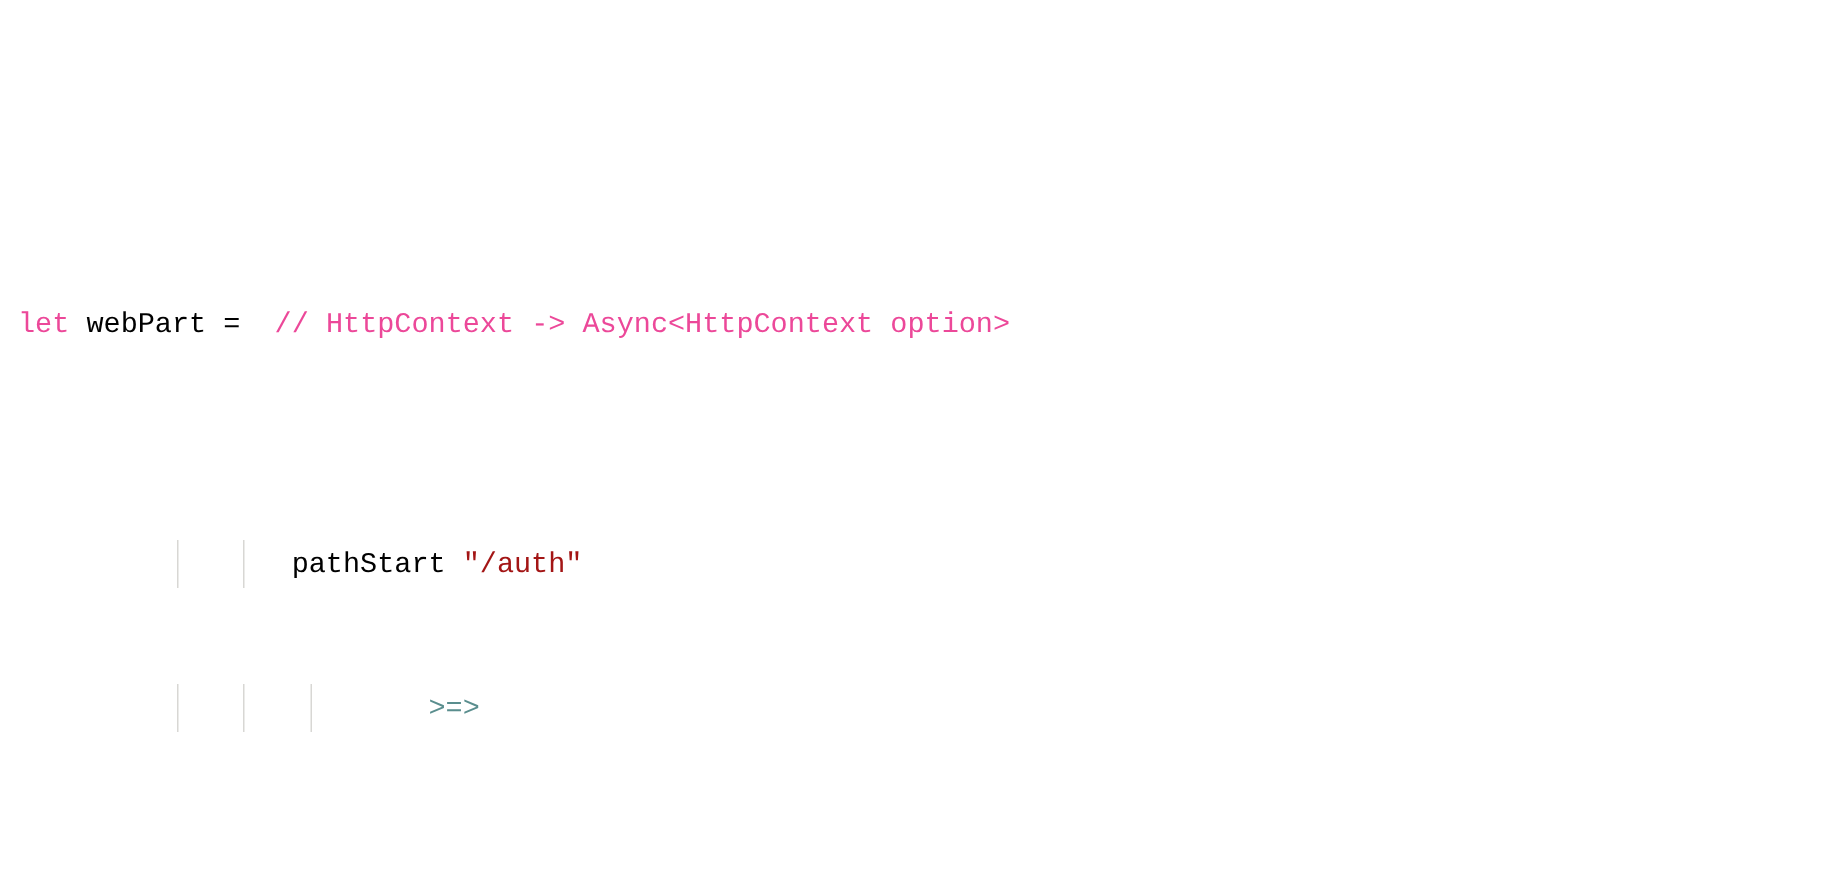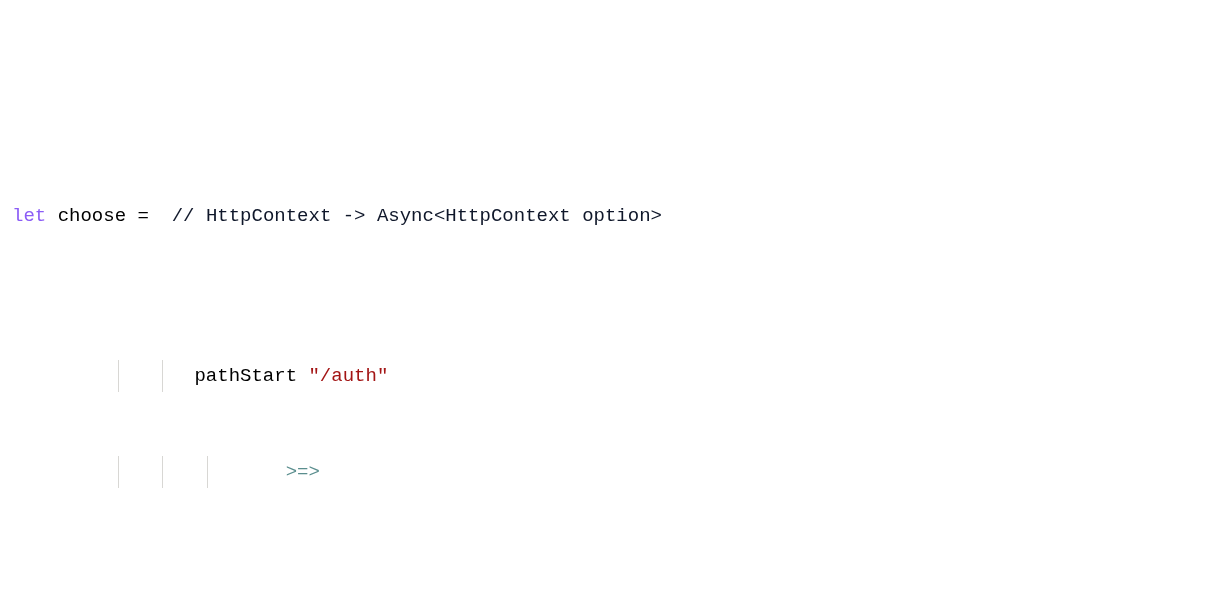--- a/index.html
+++ b/index.html
@@ -25,35 +25,35 @@
     .guide {
       position: absolute;
       top: 0;
       bottom: 0;
       width: 1px;
       background: #d8d7d4;
     }
     .tok {
       display: inline;
     }
-    .kw-let { color: #8b5cf6; text-align: right; }
+    .kw-let { color: #ec4899; text-align: right; }
     .ident { color: #000000; }
     .op { color: #000000; }
-    .comment { color: #0f172a; }
+    .comment { color: #ec4899; }
     .string { color: #a31515; }
     .bind { color: #5a8e8e; }
   </style>
 </head>
 <body>
 
 
 
 <div class="code-container">
 
-<div class="line"><span class="tok kw-let">let</span> <span class="tok ident">choose</span> <span class="tok op">=</span>  <span class="tok comment">// HttpContext -&gt; Async&lt;HttpContext option&gt;</span></div>
+<div class="line"><span class="tok kw-let">let</span> <span class="tok ident">webPart</span> <span class="tok op">=</span>  <span class="tok comment">// HttpContext -&gt; Async&lt;HttpContext option&gt;</span></div>
 
 
 
 <div class="line"><div class="guide" style="left:106px"></div><div class="guide" style="left:150px"></div><span>                </span><span class="tok ident">pathStart</span> <span class="tok string">"/auth"</span></div>
 
 <div class="line"><div class="guide" style="left:106px"></div><div class="guide" style="left:150px"></div><div class="guide" style="left:195px"></div><span>                        </span><span class="tok bind">&gt;=&gt;</span></div>
 
 
 
 

